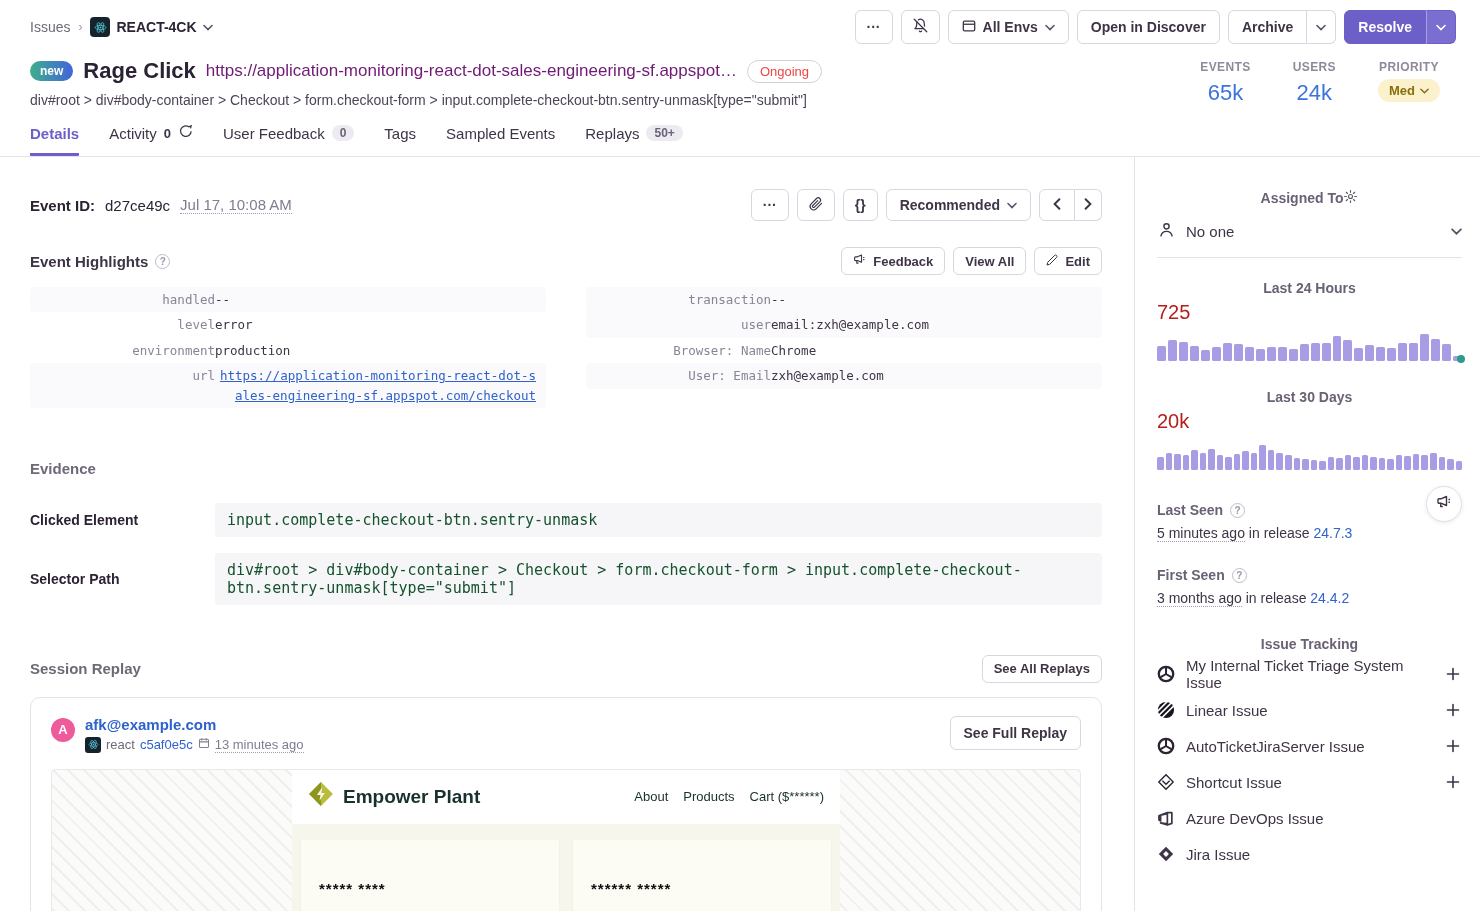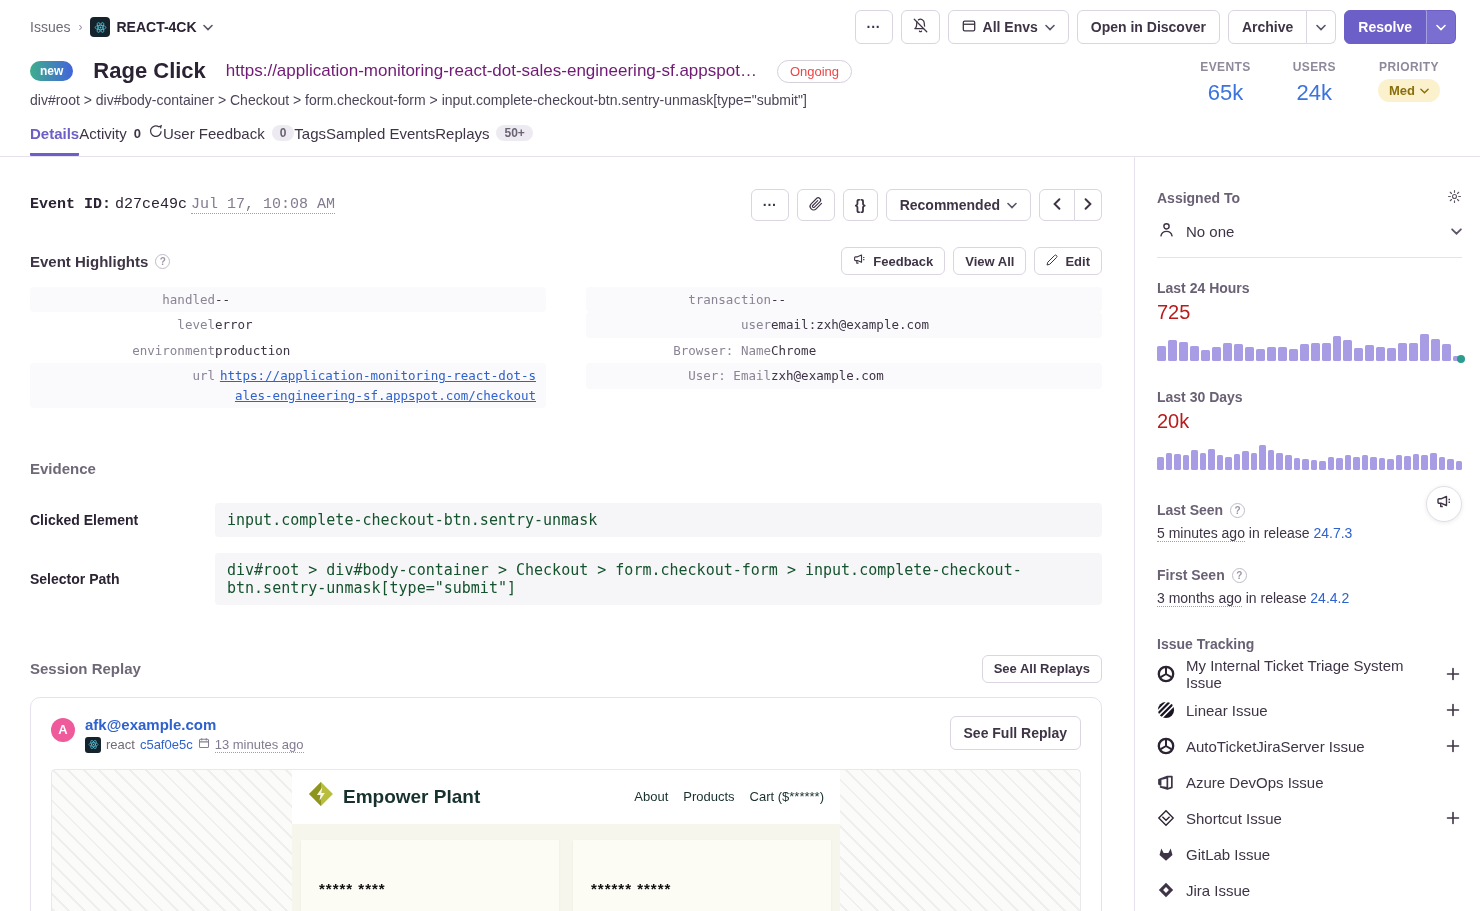--- a/index.html
+++ b/index.html
@@ -20,50 +20,50 @@
     font-family:"Liberation Sans",sans-serif; }
   .btn-icon { padding:0 11px; }
   .split { display:flex; }
   .split .btn:first-child { border-top-right-radius:0; border-bottom-right-radius:0; }
   .split .btn:last-child { border-top-left-radius:0; border-bottom-left-radius:0; border-left:none; padding:0 9px; }
   .btn-primary { background:#6C5FC7; border-color:#6C5FC7; color:#fff; }
   .split .btn-primary:last-child { background:#7A6ED0; border-left:1px solid rgba(255,255,255,.35); }
 
   
   .title-section { display:flex; justify-content:space-between; padding:8px 40px 0 30px; }
-  .title-line { display:flex; align-items:center; gap:20px; }
+  .title-line { display:flex; align-items:center; gap:10px; }
   .badge-new { background:linear-gradient(90deg,#3EAE8C,#4264DC); color:#fff; font-size:12px; font-weight:700;
     padding:3px 10px; border-radius:20px; }
   .issue-name { font-size:22px; font-weight:700; color:#2B2233; }
   .issue-url { font-size:17px; color:#701a75; max-width:690px; white-space:nowrap; overflow:hidden; }
   .pill-ongoing { border:1px solid #D4CFDB; border-radius:20px; padding:3px 12px; font-size:13px; color:#ef4444; }
   .culprit { margin-top:8px; font-size:14px; color:#4D4458; }
   .stats { display:flex; gap:42px; padding-top:2px; }
   .stat { text-align:center; }
   .stat-label { font-size:12px; font-weight:700; letter-spacing:.4px; color:#8F899B; }
   .stat-value { margin-top:6px; font-size:22px; color:#3C74DD; }
   .pill-priority { display:inline-flex; align-items:center; gap:5px; margin-top:5px; background:#FBF2CD; color:#8A6E0C;
     font-size:13px; font-weight:700; padding:4px 11px; border-radius:20px; cursor:pointer; }
 
   
-  .tabs { display:flex; padding:12px 30px 0; border-bottom:1px solid #E7E1EC; margin-top:4px; }
+  .tabs { display:flex; gap:30px; padding:12px 30px 0; border-bottom:1px solid #E7E1EC; margin-top:4px; }
   .tab { display:flex; align-items:center; gap:7px; font-size:15px; color:#3E3446; padding-bottom:11px; cursor:pointer;
     border-bottom:3px solid transparent; border-radius:0 0 1px 1px; }
   .tab.active { color:#6C5FC7; font-weight:600; border-bottom-color:#6C5FC7; }
   .tab-pill { background:#EDEBF1; color:#6A6374; font-size:12px; font-weight:700; padding:1px 8px; border-radius:20px; }
   .tab-count { font-size:13px; font-weight:700; color:#3E3446; }
 
   
   .content { display:flex; align-items:stretch; min-height:750px; }
   main { width:1135px; padding:0 32px 0 30px; border-right:1px solid #E7E1EC; }
   aside { flex:1; padding:32px 18px 0 22px; }
 
   
   .event-bar { margin-top:32px; display:flex; justify-content:space-between; align-items:center; }
-  .event-id { display:flex; align-items:flex-start; gap:4px; font-size:15px;font-family:Liberation Mono, monospace; }
+  .event-id { display:flex; align-items:center; gap:10px; font-size:15px; }
   .event-id b { font-weight:700; }
   .dotted { color:#837B90; border-bottom:1px dotted #A49DB1; cursor:pointer; }
   .event-actions { display:flex; gap:8px; align-items:center; }
   .btn-h32 { height:32px; }
 
   
   .hl-header { margin-top:26px; display:flex; justify-content:space-between; align-items:center; }
   .sec-title { font-size:15px; font-weight:700; color:#6F6877; display:flex; align-items:center; gap:7px; }
   .sec-title.dark { color:#3E3446; }
   .help { width:15px; height:15px; border:1px solid #C1BCC9; border-radius:50%; font-size:10px; color:#9C96A5;
@@ -101,21 +101,21 @@
     background:repeating-linear-gradient(45deg,#fbfbfa 0 9px,#f0efed 9px 11px); }
   .viewport { width:548px; background:#F7F6EC; flex-shrink:0; }
   .vp-header { background:#fff; height:54px; display:flex; justify-content:space-between; align-items:center; padding:0 16px; }
   .vp-brand { display:flex; align-items:center; gap:9px; font-size:19px; font-weight:700; color:#17312E; }
   .vp-nav { display:flex; gap:15px; font-size:13px; color:#17312E; }
   .vp-products { display:flex; gap:14px; justify-content:center; padding:16px 8px; }
   .vp-card { width:258px; background:#FDFCF4; box-shadow:0 1px 2px rgba(0,0,0,.06); padding:40px 18px 60px; }
   .vp-card-title { font-size:15px; font-weight:700; letter-spacing:1px; color:#111; }
 
   
-  .sb-row-title { display:flex; justify-content:space-between; align-items:center; font-size:14px; font-weight:700; color:#6A6175; }
+  .sb-row-title { display:flex; justify-content:center; align-items:center; font-size:14px; font-weight:700; color:#6A6175; }
   .assignee { display:flex; align-items:center; gap:10px; padding:13px 0 15px; border-bottom:1px solid #E7E1EC;
     font-size:15px; color:#3E3446; cursor:pointer; }
   .assignee .grow { flex:1; }
   .sb-section { margin-top:22px; }
   .sb-big { font-size:20px; color:#b91c1c; margin-top:5px; }
   .spark { position:relative; display:flex; align-items:flex-end; gap:2px; height:28px; margin-top:9px; }
   .spark-bar { flex:1; background:#A89DE4; border-radius:1.5px; }
   .spark-dot { position:absolute; right:-3px; bottom:-2px; width:8px; height:8px; border-radius:50%; background:#2C9C8D; }
   .seen-line { margin-top:7px; font-size:14px; color:#3E3446; }
   .it-list { margin-top:4px; }
@@ -629,47 +629,39 @@
             </span>
         <span class="grow">AutoTicketJiraServer Issue</span>
         <span class="plus-btn">
               <svg width="14" height="14" viewBox="0 0 14 14">
                 <path d="M7 1.5v11M1.5 7h11" stroke="#3E3446" stroke-width="1.6" stroke-linecap="round"></path>
               </svg>
             </span>
       </div>
       <div class="it-row">
         <span class="icon18">
-              <svg viewBox="0 0 20 20" width="18" height="18" fill="none" stroke="#3E3446" stroke-width="1.9" stroke-linejoin="round">
-                <path d="M16.5 4v12l-5 1.8-7.5-2.3 7.5 1V5.3L4 6.8v6.4l-1.8-1V7.6L4 6.8 11.5 4z"></path>
-              </svg>
-            </span>
-        <span class="grow">Azure DevOps Issue</span>
-      </div>
-      <div class="it-row">
-        <span class="icon18">
               <svg viewBox="0 0 20 20" width="18" height="18" fill="none" stroke="#2B2233" stroke-width="1.5">
                 <path d="M2 10l8-8 8 8-8 8z"></path>
                 <path d="M6 8.5l4 4 4-4"></path>
               </svg>
             </span>
         <span class="grow">Shortcut Issue</span>
         <span class="plus-btn">
               <svg width="14" height="14" viewBox="0 0 14 14">
                 <path d="M7 1.5v11M1.5 7h11" stroke="#3E3446" stroke-width="1.6" stroke-linecap="round"></path>
               </svg>
             </span>
       </div>
       <div class="it-row">
         <span class="icon18">
-              <svg viewBox="0 0 20 20" width="18" height="18">
-                <path d="M10 17.5L2.8 11 4.8 3.8l2.6 5h5.2l2.6-5L17.2 11z" fill="#3E3446"></path>
-              </svg>
-            </span>
-        <span class="grow">GitLab Issue</span>
+              <svg viewBox="0 0 20 20" width="18" height="18" fill="none" stroke="#3E3446" stroke-width="1.9" stroke-linejoin="round">
+                <path d="M16.5 4v12l-5 1.8-7.5-2.3 7.5 1V5.3L4 6.8v6.4l-1.8-1V7.6L4 6.8 11.5 4z"></path>
+              </svg>
+            </span>
+        <span class="grow">Azure DevOps Issue</span>
       </div>
       <div class="it-row">
         <span class="icon18">
               <svg viewBox="0 0 20 20" width="18" height="18">
                 <path d="M10 2l8 8-8 8-8-8z" fill="#3E3446"></path>
                 <path d="M10 6.8L13.2 10 10 13.2 6.8 10z" fill="#fff"></path>
               </svg>
             </span>
         <span class="grow">Jira Issue</span>
       </div>

